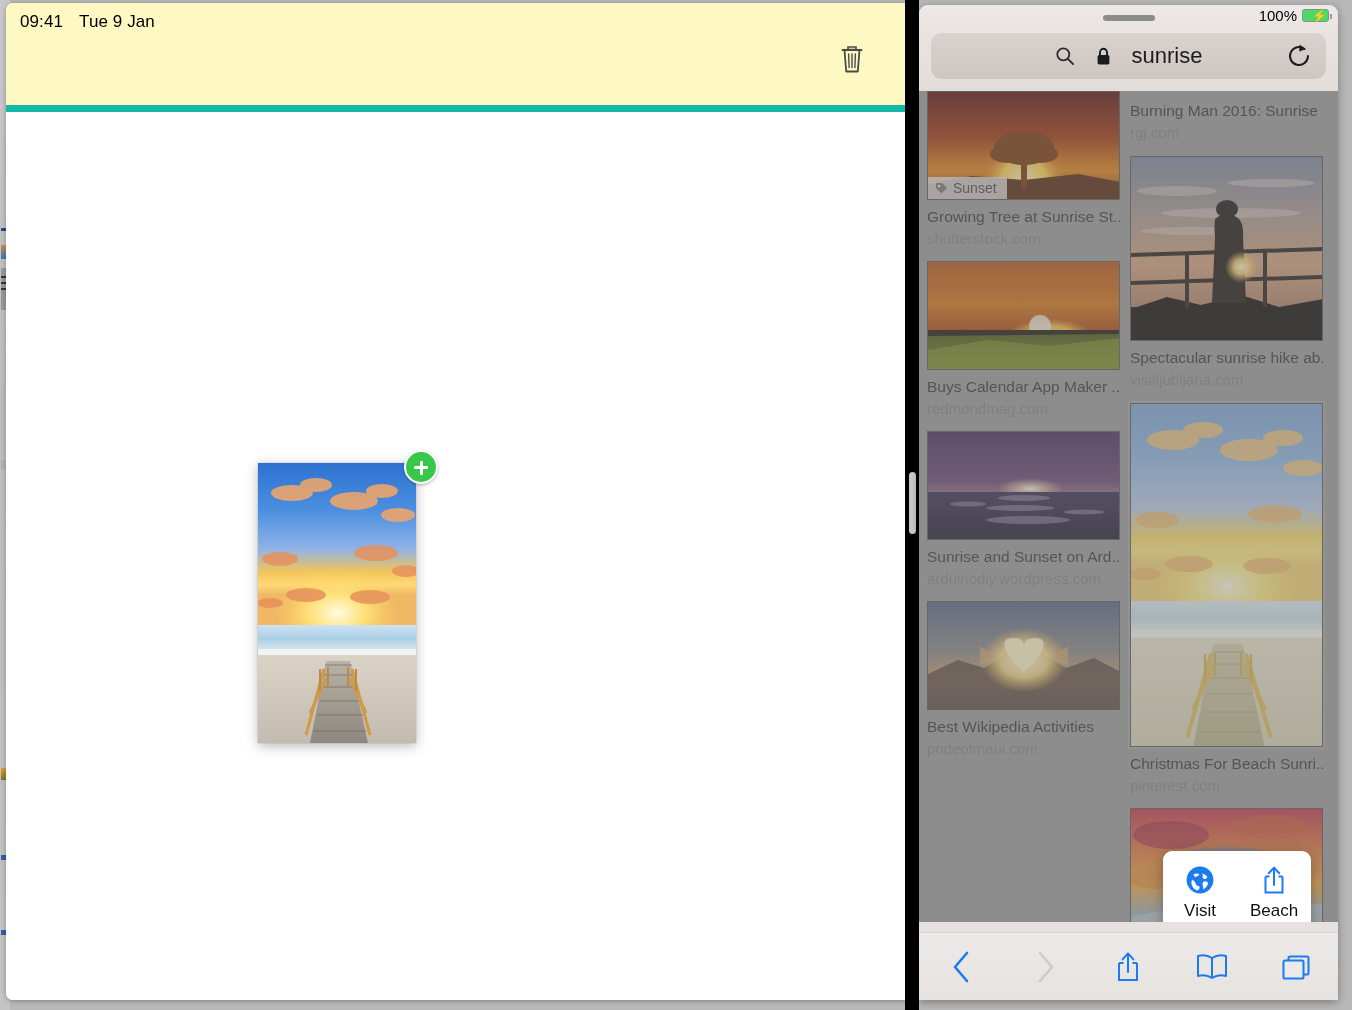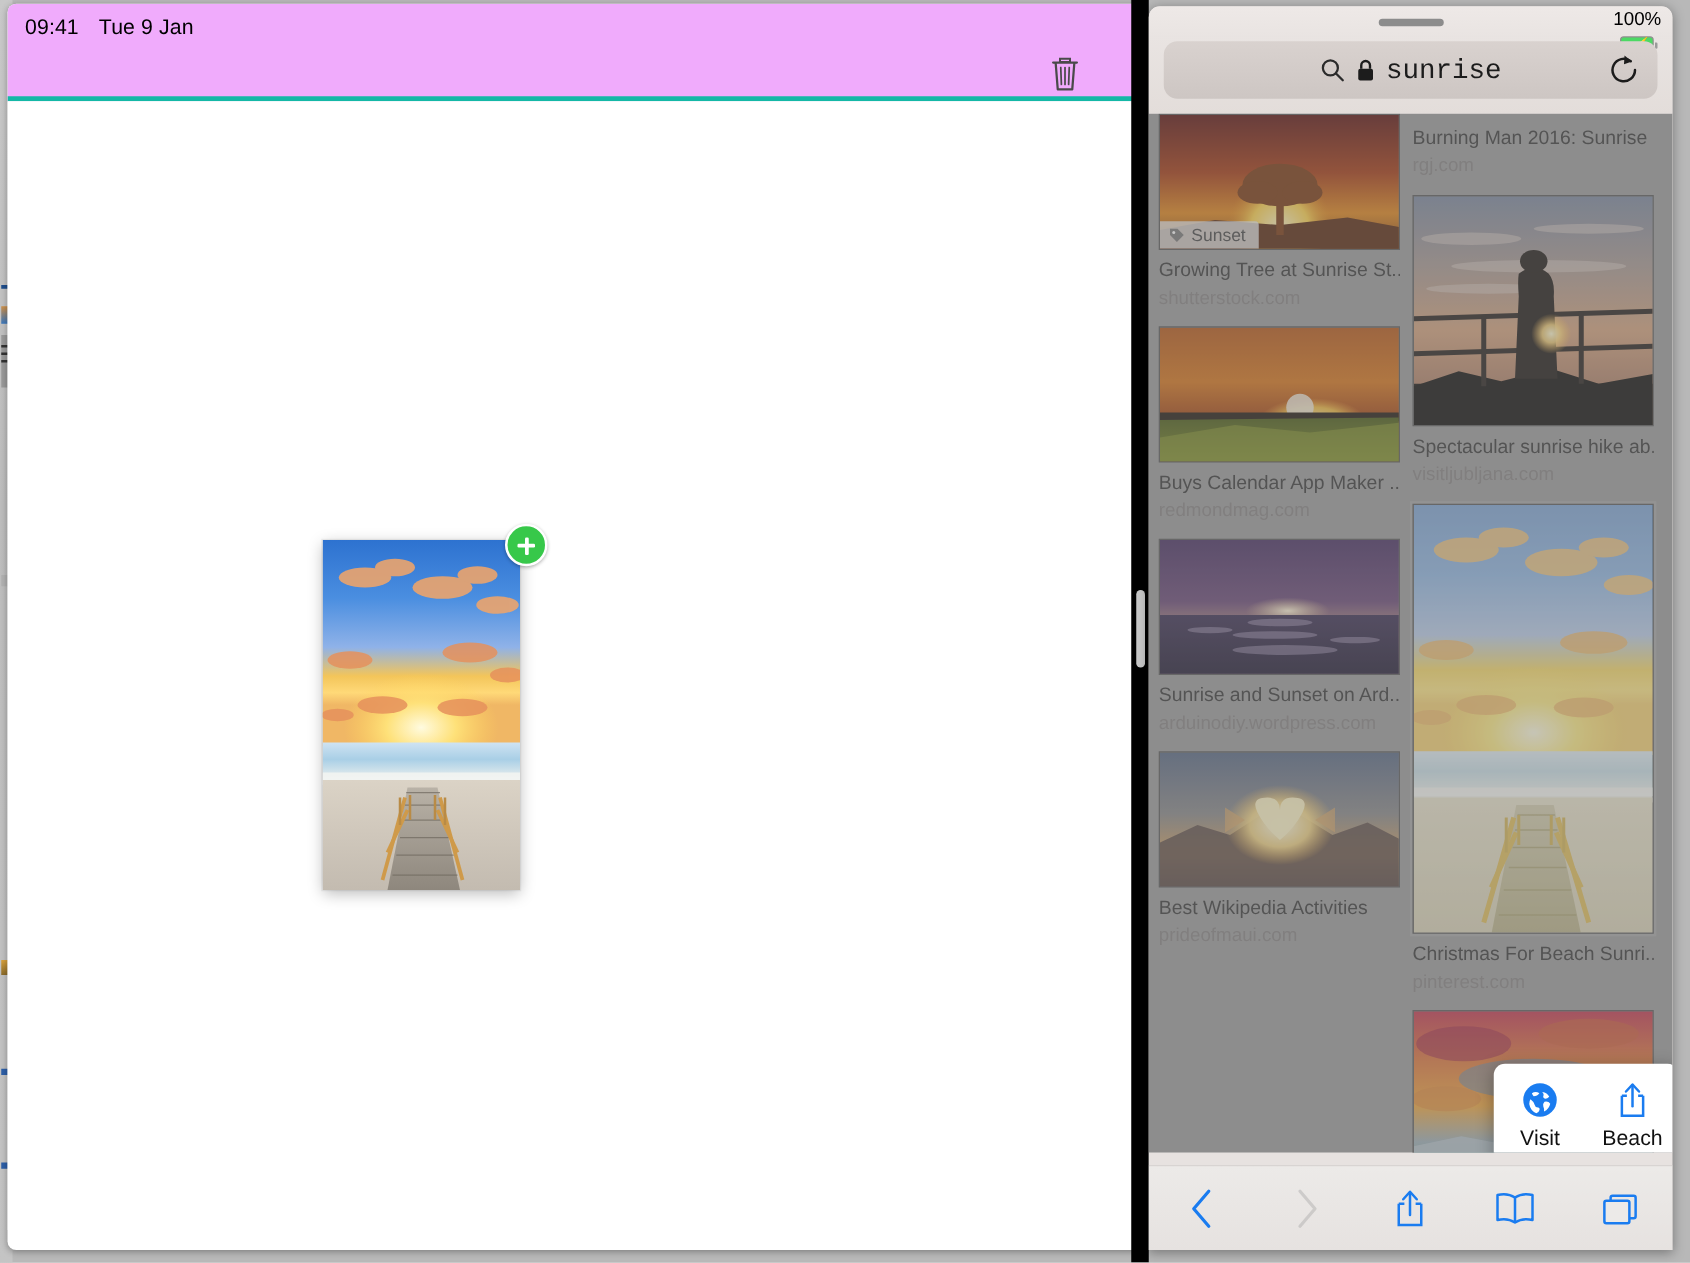--- a/index.html
+++ b/index.html
@@ -31,23 +31,23 @@
   
   .notes-win {
     position: absolute; left: 6px; top: 3px;
     width: 905px; height: 997px;
     background: #ffffff;
     border-radius: 7px 0 0 7px;
     box-shadow: 0 1px 5px rgba(0,0,0,.30);
     overflow: hidden;
   }
   .notes-toolbar {
-    position: relative; height: 78px;
-    background: #f0abfc;
-    border-bottom: 4px solid #14b8a6;
+    position: relative; height: 109px;
+    background: #fef9c3;
+    border-bottom: 7px solid #14b8a6;
   }
   .clock {
     position: absolute; left: 14px; top: 9px;
     font-size: 17px; color: #000;
     letter-spacing: .1px;
   }
   .clock .day { margin-left: 16px; }
   .trash-btn {
     position: absolute; right: 44px; top: 40px;
     width: 30px; height: 32px;
@@ -105,21 +105,21 @@
   .safari-statusbar {
     position: relative; height: 24px;
     background: linear-gradient(180deg,#eee9e7,#e9e4e2);
   }
   .grabber {
     position: absolute; left: 50%; transform: translateX(-50%); top: 10px;
     width: 52px; height: 6px; border-radius: 3px; background: #8c8c8c;
   }
   .battery-wrap {
     position: absolute; right: 9px; top: 2px;
-    display: flex; align-items: center; gap: 5px; flex-direction: column;
+    display: flex; align-items: center; gap: 5px;
   }
   .battery-pct { font-size: 15px; color: #000; font-weight: 400; }
   .battery-icon {
     position: relative; width: 27px; height: 13px;
     border: 1px solid #8e8e8e; border-radius: 3px;
     background: #4cd964; overflow: visible;
   }
   .battery-icon::after {
     content: ""; position: absolute; right: -4px; top: 4px;
     width: 2px; height: 5px; background: #9a9a9a; border-radius: 0 1px 1px 0;
@@ -134,21 +134,21 @@
     padding: 4px 12px 12px 12px;
     background: linear-gradient(180deg,#e9e4e2,#e3ddda);
   }
   .addressbar {
     position: relative;
     height: 46px; border-radius: 11px;
     background: linear-gradient(180deg,#d9d2cf,#cdc6c3);
     display: flex; align-items: center; justify-content: center;
     gap: 9px;
   }
-  .addr-inner { display: flex; align-items: center; gap: 9px; font-family: Liberation Mono, monospace; }
+  .addr-inner { display: flex; align-items: center; gap: 21px; }
   .addr-text { font-size: 22px; color: #1c1c1c; }
   .reload-btn { position: absolute; right: 14px; top: 10px; width: 25px; height: 26px; cursor: pointer; }
 
   
   .results {
     position: relative;
     height: 831px;
     background: #9e9e9e;
     overflow: hidden;
     padding: 0 8px;
@@ -209,21 +209,20 @@
   
   .action-popup {
     position: absolute;
     left: 244px; top: 760px;
     width: 148px; height: 84px;
     background: #ffffff;
     border-radius: 9px;
     box-shadow: 0 3px 14px rgba(0,0,0,.30);
     display: flex; align-items: center; justify-content: space-around;
     z-index: 30;
-    margin-left: 32px;
   }
   .action-item {
     display: flex; flex-direction: column; align-items: center; gap: 6px;
     cursor: pointer; width: 62px;
   }
   .action-label { font-size: 17px; color: #111; }
 
   
   .safari-toolbar {
     position: absolute; left: 0; bottom: 0;

